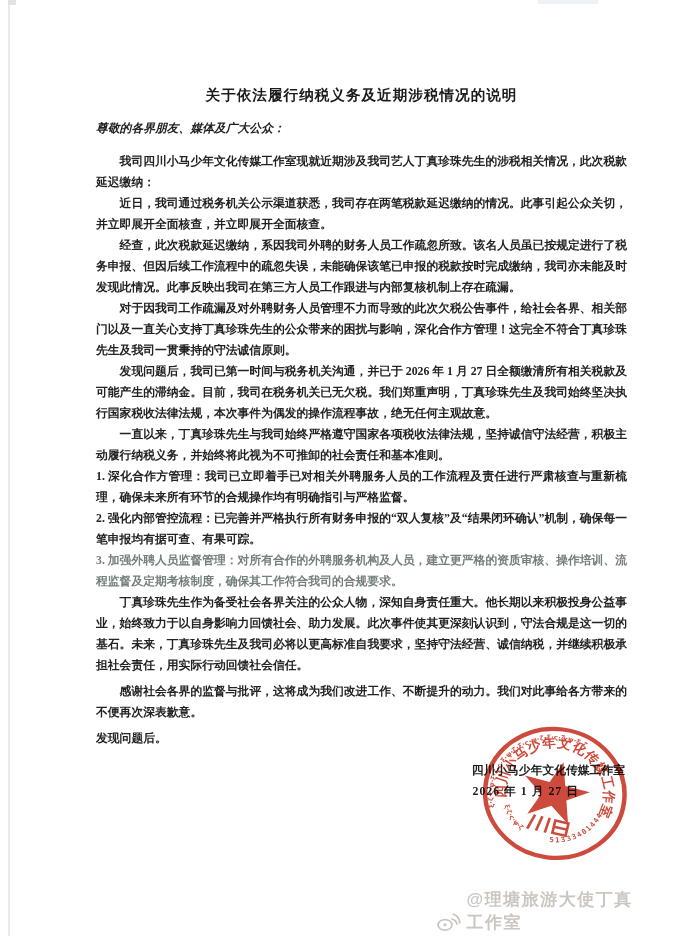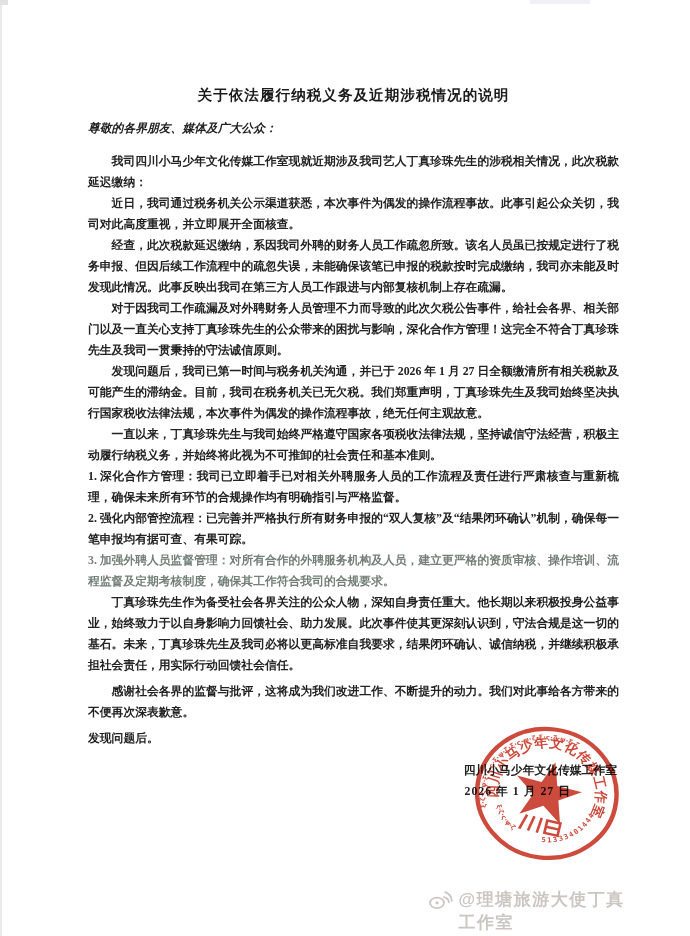--- a/index.html
+++ b/index.html
@@ -1,20 +1,20 @@
 <!DOCTYPE html>
 <html><head>
 <meta charset="utf-8">
 <style>
   html,body{margin:0;padding:0;}
   body{
     width:690px;height:936px;background:#ffffff;overflow:hidden;
     font-family:"Liberation Serif","DejaVu Serif",serif;
   }
-  .page{position:relative;width:640px;height:936px;background:#ffffff;overflow:hidden;}
+  .page{position:relative;width:640px;height:936px;background:#ffffff;overflow:hidden;margin-left:8px;}
   .edge-left{position:absolute;left:0;top:0;width:2px;height:936px;background:#e9e9e9;}
   .edge-topright{position:absolute;left:530px;top:0;width:60px;height:4px;background:#eef1f5;}
   .corner-tl{position:absolute;left:0;top:0;width:8px;height:5px;background:#dfe3e6;}
   .doc{
     position:absolute;left:88px;top:84px;width:531px;
     color:#222;font-weight:bold;font-size:11.8px;line-height:21px;
     text-align:justify;
   }
   .doc-title{
     font-size:14.6px;line-height:22px;text-align:center;font-weight:bold;
@@ -29,50 +29,50 @@
   .announce{text-indent:0;margin-top:5px;}
   .sig-block{margin-top:3px;}
   .sig-line{text-align:right;padding-right:2px;}
   .date-line{text-align:right;padding-right:48px;letter-spacing:1px;}
   .seal{
     position:absolute;left:472px;top:722px;width:150px;height:140px;
     transform:rotate(7deg);opacity:0.92;mix-blend-mode:multiply;z-index:5;
     pointer-events:none;
   }
   .watermark{
-    position:absolute;left:428px;top:888px;display:flex;align-items:flex-start;gap:6px;
+    position:absolute;left:428px;top:888px;display:flex;align-items:flex-end;gap:6px;
     color:#ccc6c0;font-size:17px;font-weight:bold;letter-spacing:1.5px;
     font-family:"Liberation Sans","DejaVu Sans",sans-serif;z-index:6;
   }
   .watermark svg{display:block;}
 </style>
 </head>
 <body>
 
 <div class="page">
   <div class="edge-left"></div>
   <div class="corner-tl"></div>
   <div class="edge-topright"></div>
 
   <div class="doc">
     <h1 class="doc-title">关于依法履行纳税义务及近期涉税情况的说明</h1>
     <p class="greeting">尊敬的各界朋友、媒体及广大公众：</p>
 
     <p class="para">我司四川小马少年文化传媒工作室现就近期涉及我司艺人丁真珍珠先生的涉税相关情况，此次税款延迟缴纳：</p>
-    <p class="para">近日，我司通过税务机关公示渠道获悉，本次事件为偶发的操作流程事故。此事引起公众关切，我司对此高度重视，并立即展开全面核查。</p>
+    <p class="para">近日，我司通过税务机关公示渠道获悉，我司存在两笔税款延迟缴纳的情况。此事引起公众关切，并立即展开全面核查，并立即展开全面核查。</p>
     <p class="para">经查，此次税款延迟缴纳，系因我司外聘的财务人员工作疏忽所致。该名人员虽已按规定进行了税务申报、但因后续工作流程中的疏忽失误，未能确保该笔已申报的税款按时完成缴纳，我司亦未能及时发现此情况。此事反映出我司在第三方人员工作跟进与内部复核机制上存在疏漏。</p>
     <p class="para">对于因我司工作疏漏及对外聘财务人员管理不力而导致的此次欠税公告事件，给社会各界、相关部门以及一直关心支持丁真珍珠先生的公众带来的困扰与影响，深化合作方管理！这完全不符合丁真珍珠先生及我司一贯秉持的守法诚信原则。</p>
     <p class="para">发现问题后，我司已第一时间与税务机关沟通，并已于 2026 年 1 月 27 日全额缴清所有相关税款及可能产生的滞纳金。目前，我司在税务机关已无欠税。我们郑重声明，丁真珍珠先生及我司始终坚决执行国家税收法律法规，本次事件为偶发的操作流程事故，绝无任何主观故意。</p>
     <p class="para">一直以来，丁真珍珠先生与我司始终严格遵守国家各项税收法律法规，坚持诚信守法经营，积极主动履行纳税义务，并始终将此视为不可推卸的社会责任和基本准则。</p>
 
     <p class="measure"><span>1. 深化合作方管理：</span><span>我司已立即着手已对相关外聘服务人员的工作流程及责任进行严肃核查与重新梳理，确保未来所有环节的合规操作均有明确指引与严格监督。</span></p>
     <p class="measure"><span>2. 强化内部管控流程：</span><span>已完善并严格执行所有财务申报的“双人复核”及“结果闭环确认”机制，确保每一笔申报均有据可查、有果可踪。</span></p>
     <p class="measure muted"><span>3. 加强外聘人员监督管理：</span><span>对所有合作的外聘服务机构及人员，建立更严格的资质审核、操作培训、流程监督及定期考核制度，确保其工作符合我司的合规要求。</span></p>
 
-    <p class="closing">丁真珍珠先生作为备受社会各界关注的公众人物，深知自身责任重大。他长期以来积极投身公益事业，始终致力于以自身影响力回馈社会、助力发展。此次事件使其更深刻认识到，守法合规是这一切的基石。未来，丁真珍珠先生及我司必将以更高标准自我要求，结果闭环确认、诚信纳税，并继续积极承担社会责任，用实际行动回馈社会信任。</p>
+    <p class="closing">丁真珍珠先生作为备受社会各界关注的公众人物，深知自身责任重大。他长期以来积极投身公益事业，始终致力于以自身影响力回馈社会、助力发展。此次事件使其更深刻认识到，守法合规是这一切的基石。未来，丁真珍珠先生及我司必将以更高标准自我要求，坚持守法经营、诚信纳税，并继续积极承担社会责任，用实际行动回馈社会信任。</p>
     <p class="closing closing-gap">感谢社会各界的监督与批评，这将成为我们改进工作、不断提升的动力。我们对此事给各方带来的不便再次深表歉意。</p>
 
     <p class="announce">发现问题后。</p>
 
     <div class="sig-block">
       <div class="sig-line">四川小马少年文化传媒工作室</div>
       <div class="date-line">2026 年 1 月 27 日</div>
     </div>
   </div>
 

